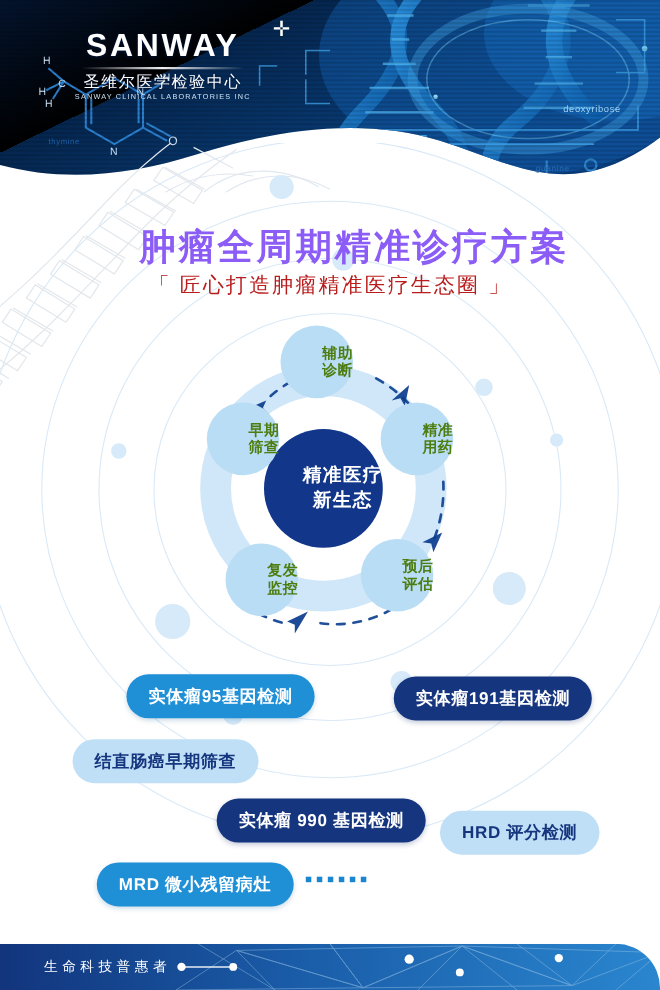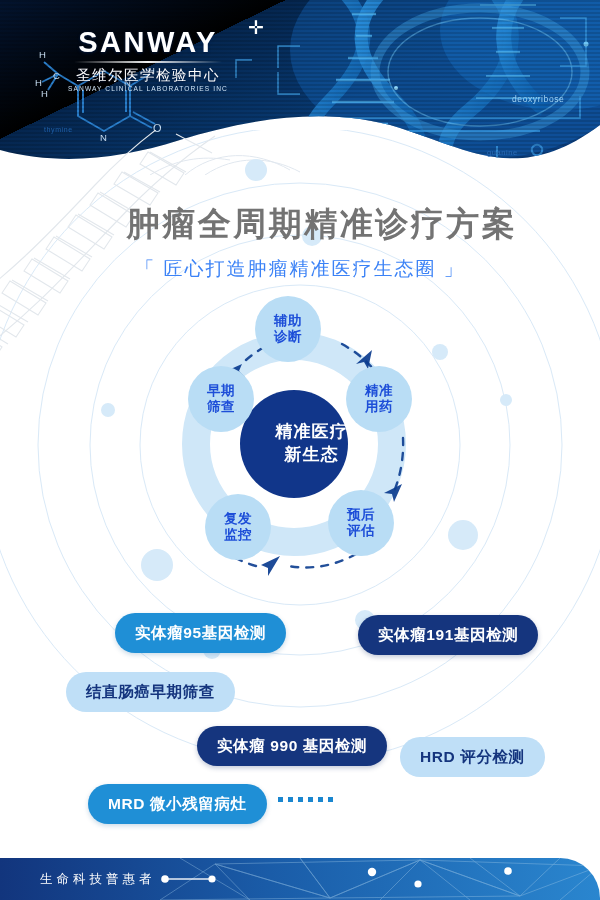--- a/index.html
+++ b/index.html
@@ -42,37 +42,37 @@
   .logo-en { font-size:6.6px; color:#cfe3f5; letter-spacing:1.1px; margin-top:1px; }
 
   .dna-label { position:absolute; font-size:8.5px; letter-spacing:.6px;text-align:right; }
   .lbl-deoxyribose { left:512px; top:94px; color:#9fd2f5; }
   .lbl-guanine { left:487px; top:148px; color:#2a6bb5; font-size:7.5px; }
   .lbl-thymine { left:44px; top:126px; color:#1f5fa8; font-size:7px; }
 
   
   .title-wrap { position:absolute; left:0; top:205px; width:600px; text-align:center; z-index:5; }
   .main-title {
-    font-size:33px; font-weight:bold; color:#737373;
+    font-size:33px; font-weight:bold; color:#8b5cf6;
     letter-spacing:2.5px; line-height:1.18;padding-left:44px;
   }
   .sub-title {
-    margin-top:12px; font-size:19px; color:#3b82f6; letter-spacing:2px;
+    margin-top:2px; font-size:19px; color:#b91c1c; letter-spacing:2px;
   }
 
   
   .orbits { position:absolute; left:0; top:130px; width:600px; height:740px; z-index:1; }
 
   
   .cycle { position:absolute; left:150px; top:298px; width:300px; height:292px; z-index:4; }
   .cycle-svg { position:absolute; left:0; top:0; }
   .node {
     position:absolute; border-radius:50%; background:#b9ddf5;
-    display:flex; align-items:center; justify-content:center;
-    color:#1d4ed8; font-size:13.5px; font-weight:bold; line-height:1.18;
+    display:flex; align-items:center; justify-content:flex-end;
+    color:#4d7c0f; font-size:13.5px; font-weight:bold; line-height:1.18;
     text-align:center; letter-spacing:.5px;
   }
   .node.n-top    { left:105px; top:-2px;   width:66px; height:66px; }
   .node.n-right  { left:196px; top:68px;   width:66px; height:66px; }
   .node.n-br     { left:178px; top:192px;  width:66px; height:66px; }
   .node.n-bl     { left:55px;  top:196px;  width:66px; height:66px; }
   .node.n-left   { left:38px;  top:68px;   width:66px; height:66px; }
   .core {
     position:absolute; left:90px; top:92px; width:108px; height:108px;
     border-radius:50%; background:#11368a; color:#fff;

